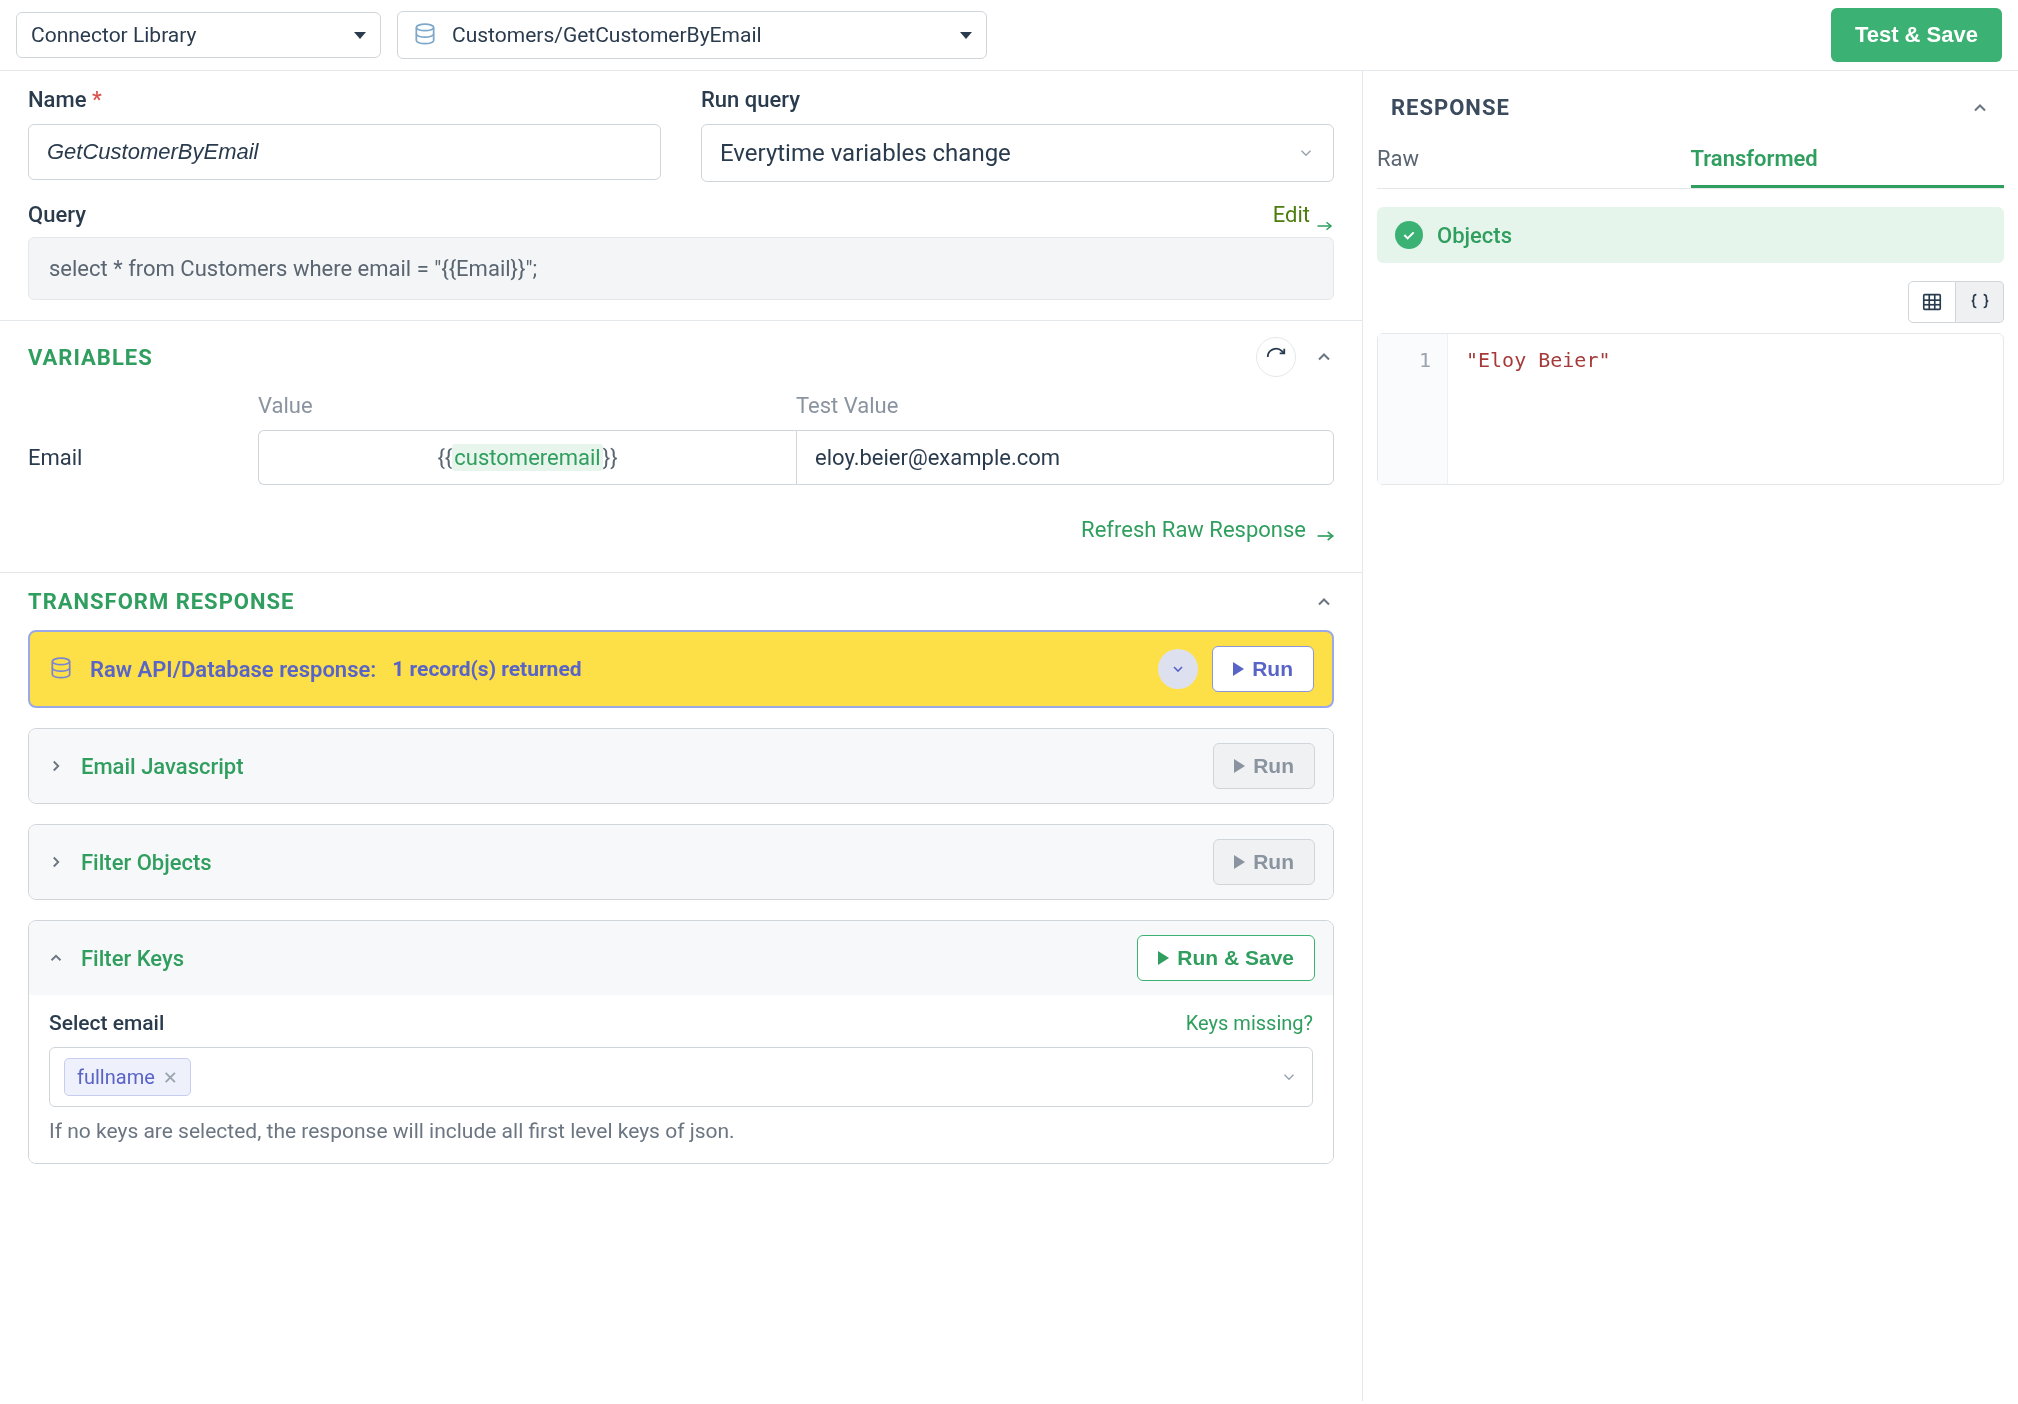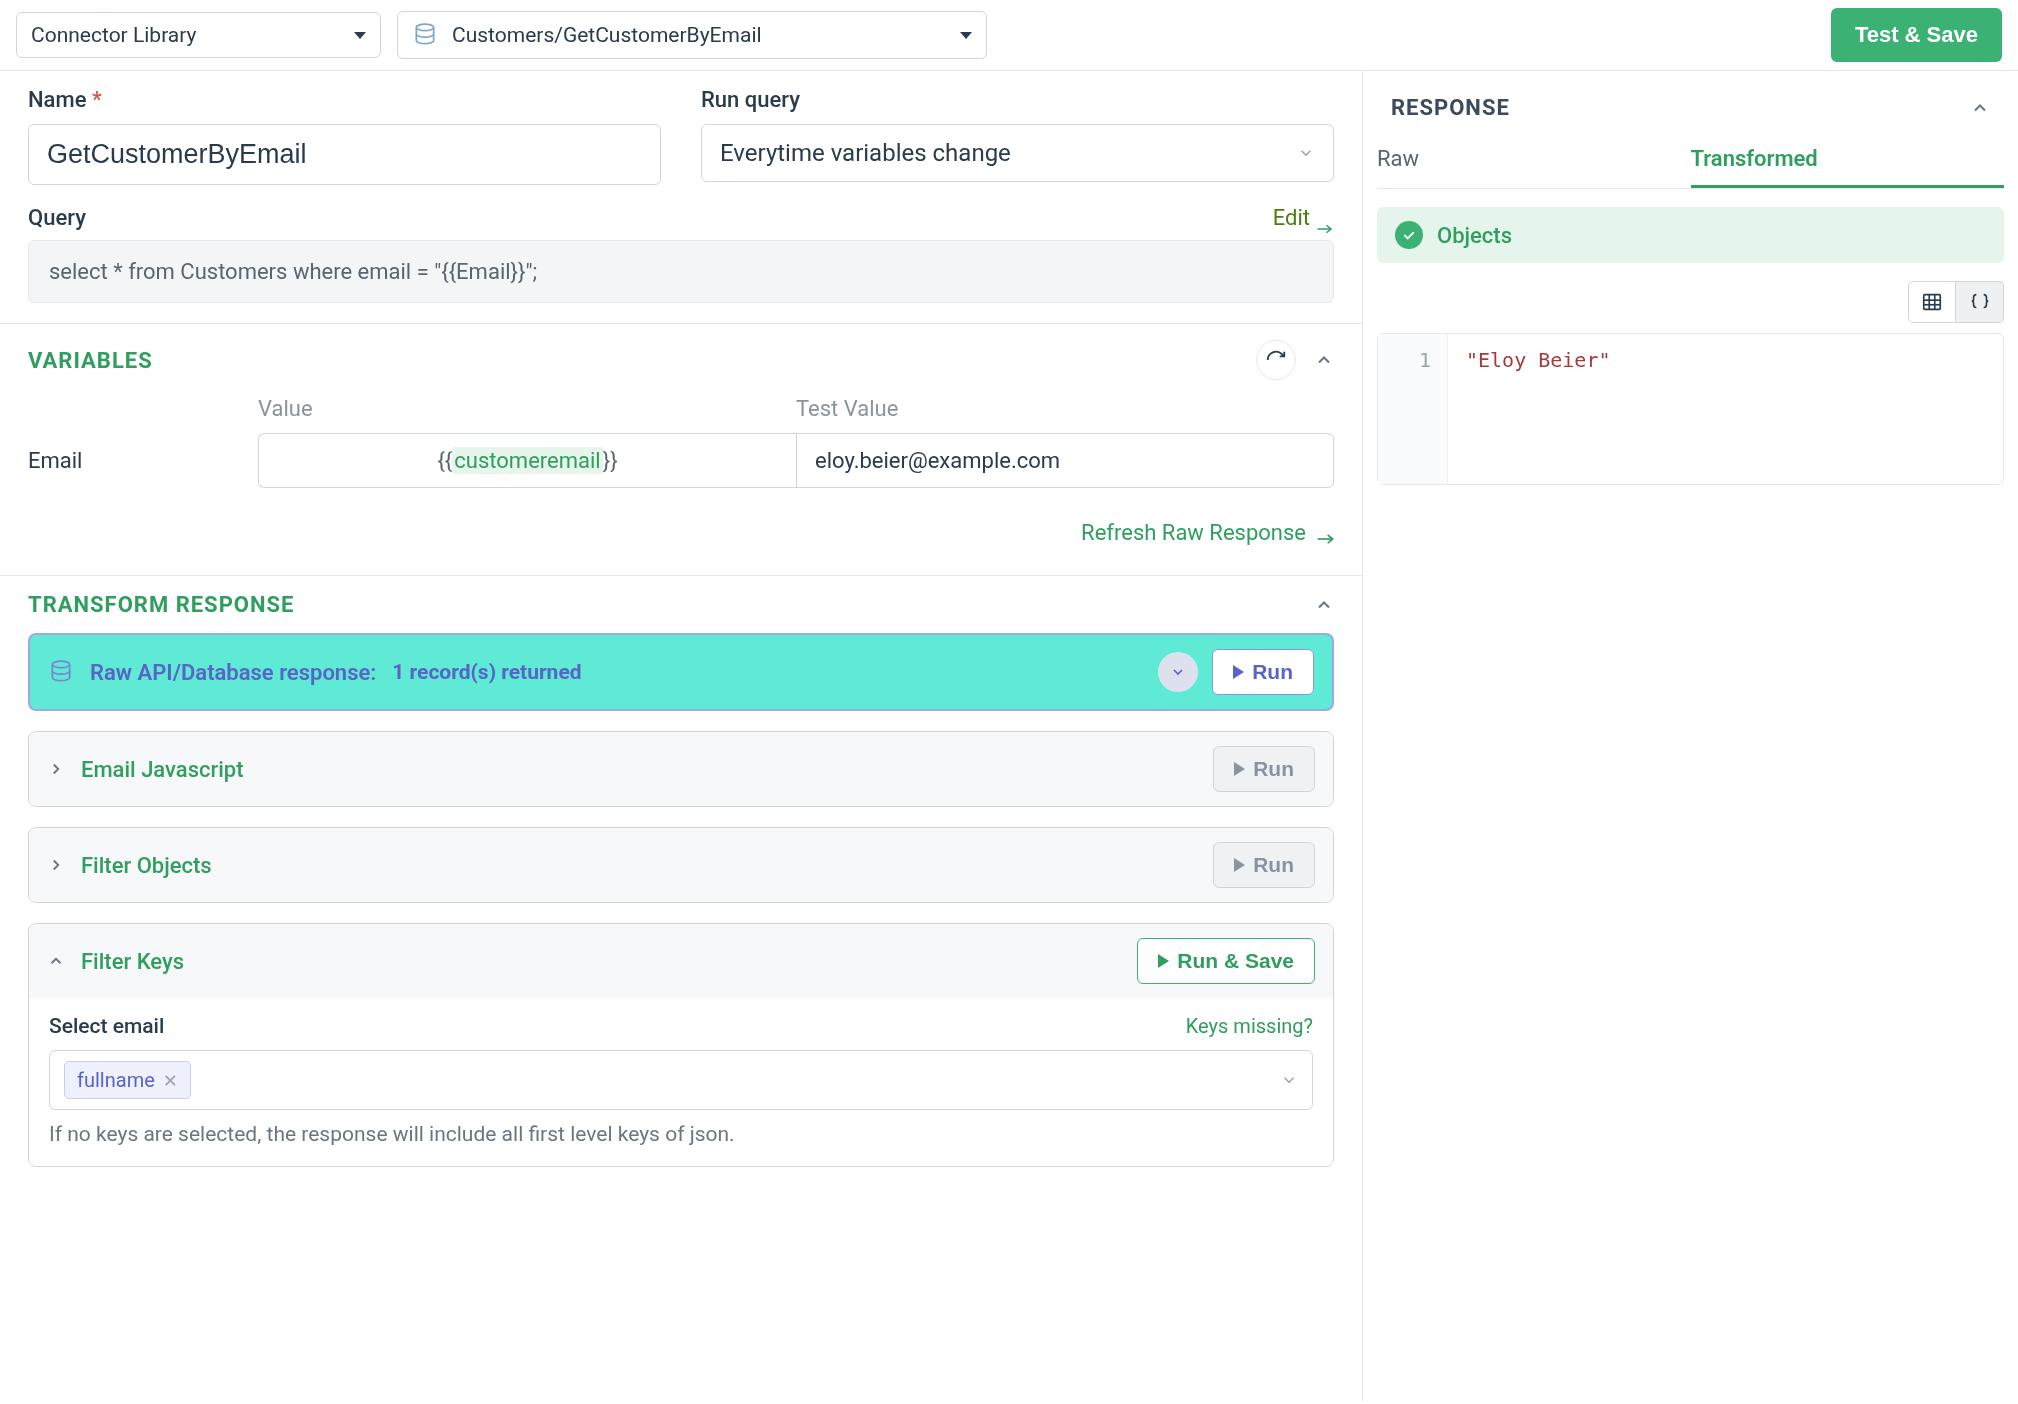--- a/index.html
+++ b/index.html
@@ -65,23 +65,24 @@
   gap: 40px;
   padding: 16px 28px 8px;
 }
 .form-col { flex: 1; display: flex; flex-direction: column; gap: 12px; }
 .label { color: #2a3b4d; font-size: 22px; font-weight: 500; }
 .req { color: #d9534f; }
 .text-input {
   border: 1px solid #d0d5da;
   border-radius: 6px;
   padding: 14px 18px;
-  font-size: 27px;
+  font-size: 22px;
   color: #2a3b4d;
   width: 100%;
+  font-style: italic;
 }
 .select-box {
   border: 1px solid #d0d5da;
   border-radius: 6px;
   padding: 14px 18px;
   font-size: 24px;
   color: #2a3b4d;
   display: flex;
   justify-content: space-between;
   align-items: center;
@@ -159,21 +160,21 @@
   cursor: pointer;
 }
 .transform-cards { padding: 0 28px 28px; display: flex; flex-direction: column; gap: 20px; }
 .card {
   border: 1px solid #d0d5da;
   border-radius: 8px;
   overflow: hidden;
 }
 .card.highlight {
   border: 2px solid #9ba8e8;
-  background: #5eead4;
+  background: #fde047;
 }
 .card-row {
   display: flex;
   align-items: center;
   justify-content: space-between;
   padding: 14px 18px;
 }
 .card.gray .card-row { background: #f7f8f9; }
 .card-left { display: flex; align-items: center; gap: 16px; }
 .chev-right, .chev-down-sm, .chev-up-sm {

